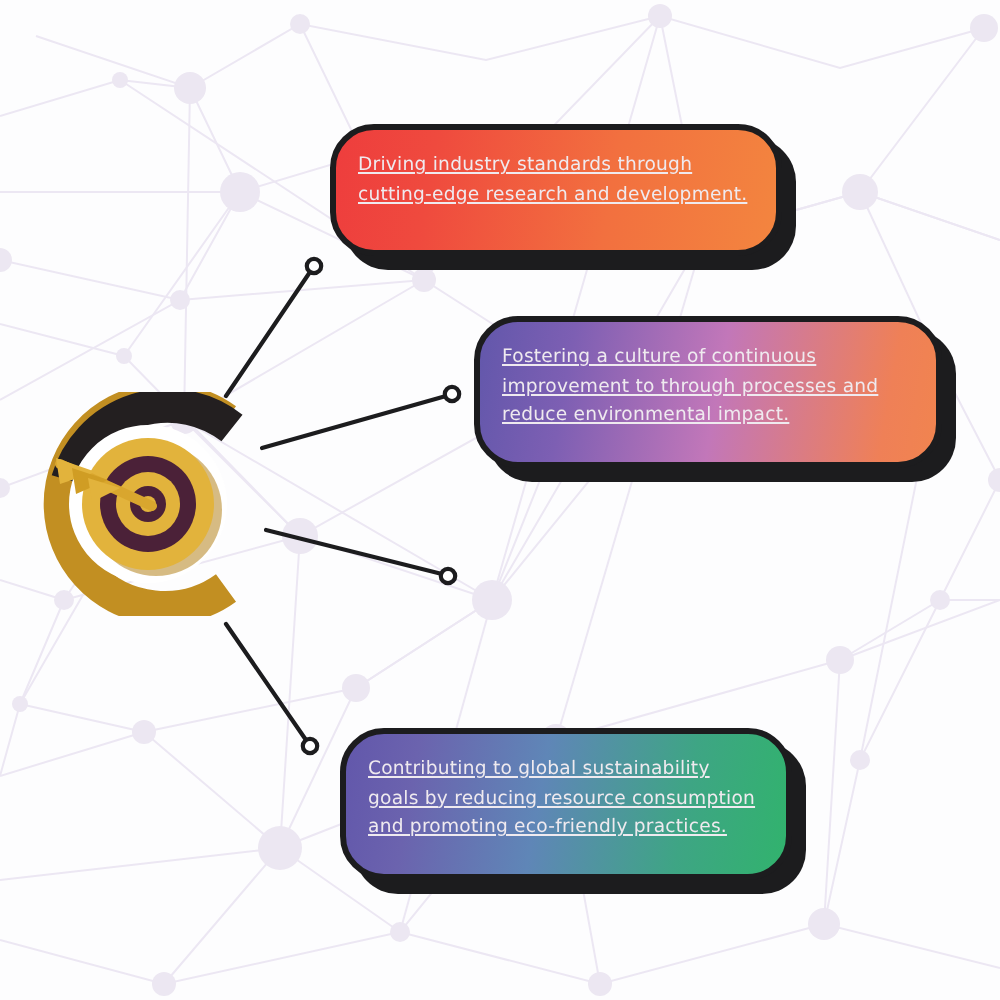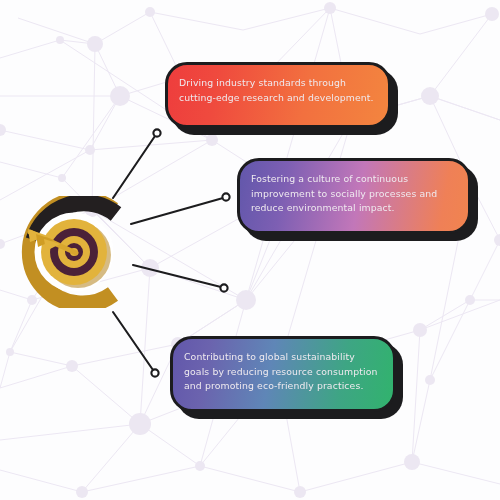--- a/index.html
+++ b/index.html
@@ -37,32 +37,32 @@
     border-radius:22px;
     background:#1c1c1e;
     z-index:-2;
   }
   .card .body{
     position:absolute;inset:0;
     border-radius:22px;
     border:3.2px solid #1c1c1e;
     z-index:-1;
   }
-  .card .txt{position:relative;z-index:2;display:block;}
+  .card .txt{position:relative;z-index:2;display:block;text-decoration:underline;}
 
   #card-1{left:165px;top:62px;width:226px;height:66px;}
   #card-1 .body{background:linear-gradient(100deg,#ee3d3d 0%,#ef4a3e 22%,#f2703f 62%,#f3853f 100%);}
 
   #card-2{left:237px;top:158px;width:234px;height:76px;}
   #card-2 .body{background:linear-gradient(100deg,#6257ab 0%,#7d5fb3 20%,#c277b9 52%,#ef8057 88%,#f1844f 100%);}
 
   #card-3{left:237px;top:254px;width:234px;height:76px;}
   #card-3 .body{background:linear-gradient(100deg,#0c0b0a 0%,#2a2009 22%,#6a5210 52%,#ab8114 78%,#c5970f 100%);}
 
-  #card-4{left:170px;top:336px;width:226px;height:76px;}
+  #card-4{left:170px;top:364px;width:226px;height:76px;}
   #card-4 .body{background:linear-gradient(100deg,#6257ab 0%,#6b63ae 16%,#5f86b7 44%,#3ea584 76%,#31b36d 100%);}
 
   .card .txt{color:#efeaef;}
   #card-3 .txt{color:#e6e2e0;}
 </style>
 </head>
 <body>
 
 <div id="stage">
 
@@ -179,21 +179,21 @@
 
   <div class="card" id="card-1">
     <div class="shadow-layer"></div>
     <div class="body"></div>
     <span class="txt">Driving industry standards through cutting-edge research and development.</span>
   </div>
 
   <div class="card" id="card-2">
     <div class="shadow-layer"></div>
     <div class="body"></div>
-    <span class="txt">Fostering a culture of continuous improvement to socially processes and reduce environmental impact.</span>
+    <span class="txt">Fostering a culture of continuous improvement to through processes and reduce environmental impact.</span>
   </div>
 
 
   <div class="card" id="card-4">
     <div class="shadow-layer"></div>
     <div class="body"></div>
     <span class="txt">Contributing to global sustainability goals by reducing resource consumption and promoting eco-friendly practices.</span>
   </div>
 
 </div>

